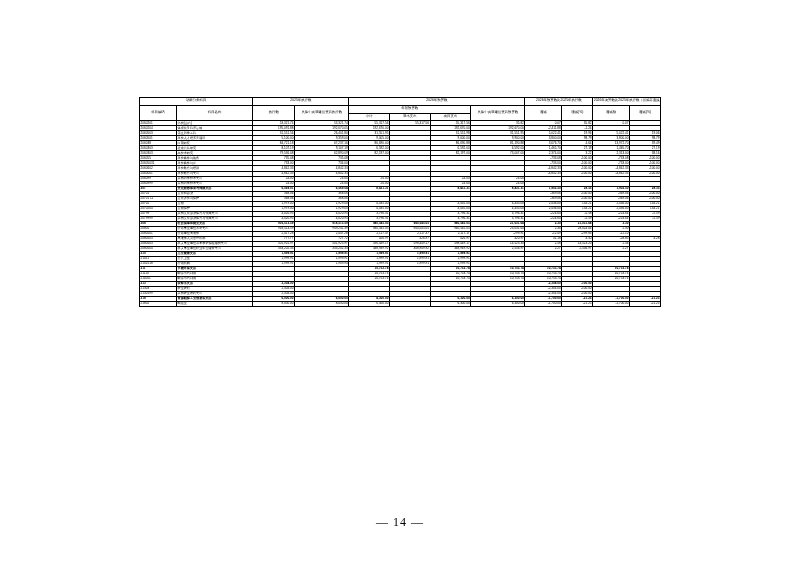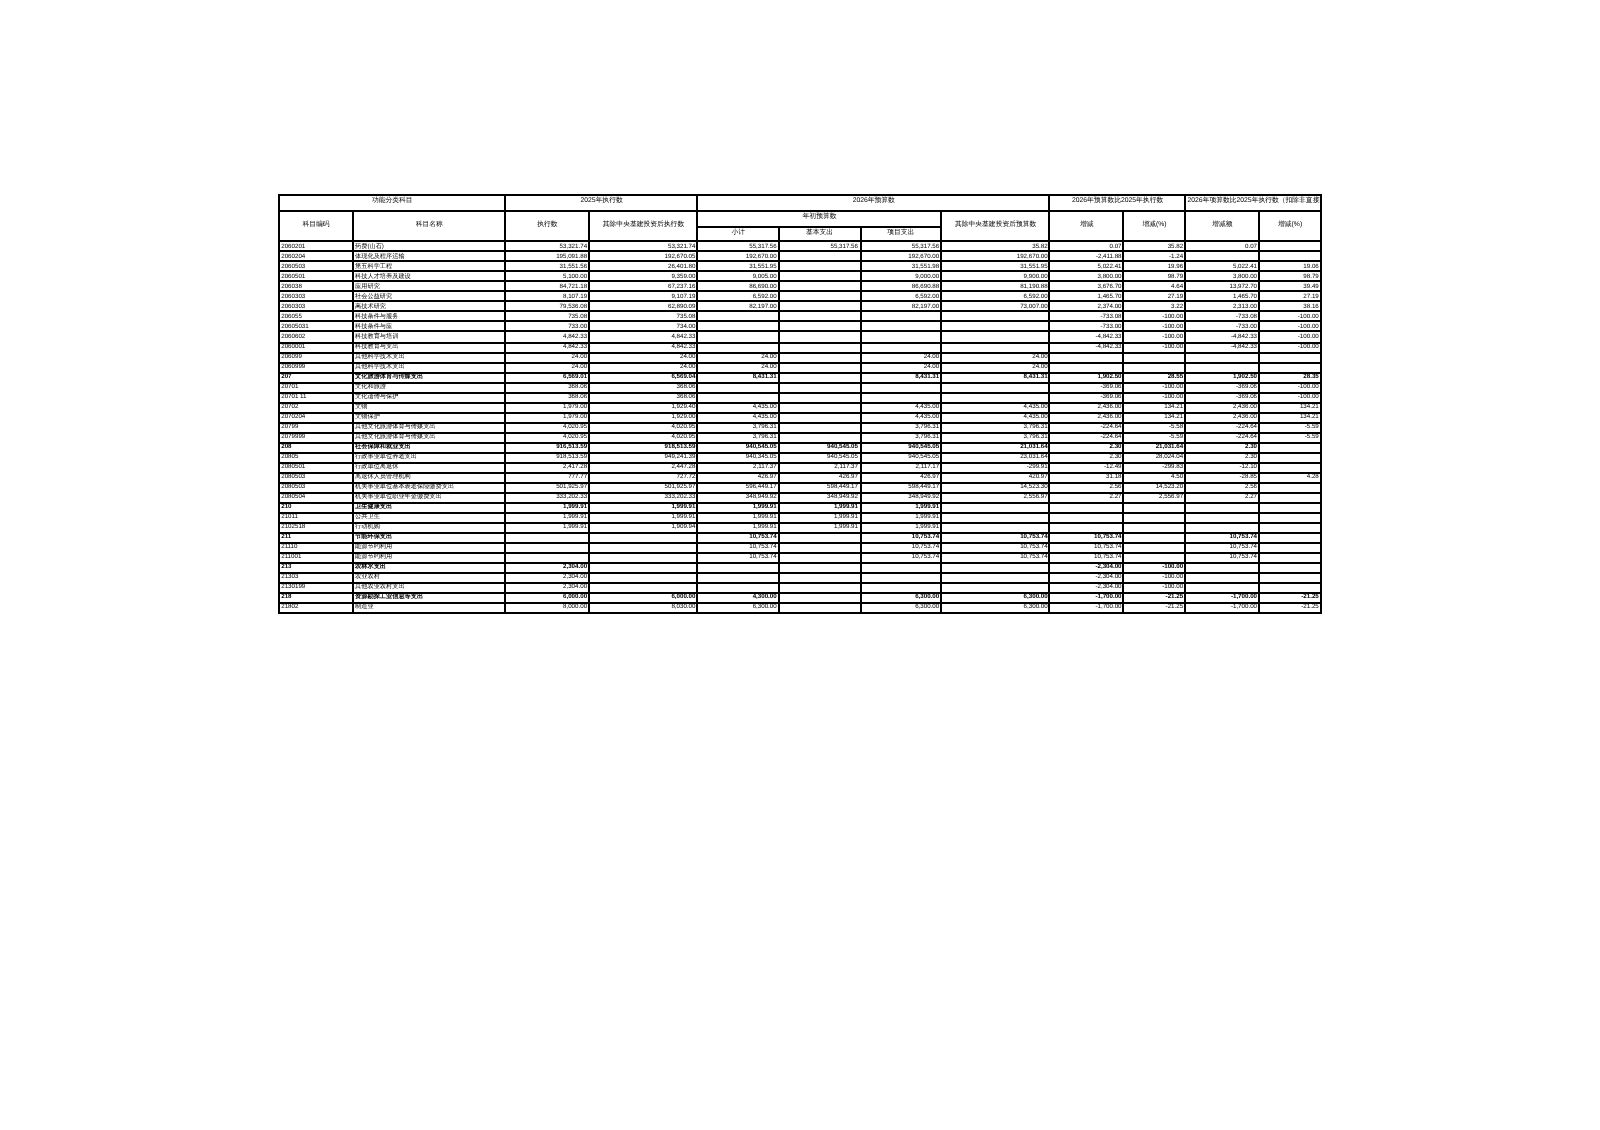--- a/index.html
+++ b/index.html
@@ -639,14 +639,15 @@
             <td class="num">6,300.00</td>
             <td class="num">-1,700.00</td>
             <td class="num">-21.25</td>
             <td class="num">-1,700.00</td>
             <td class="num">-21.25</td>
           </tr>
         </tbody>
     </table>
   </div>
 
+  <div class="pagenum">— 14 —</div>
 
 </div>
 
 </body></html>

